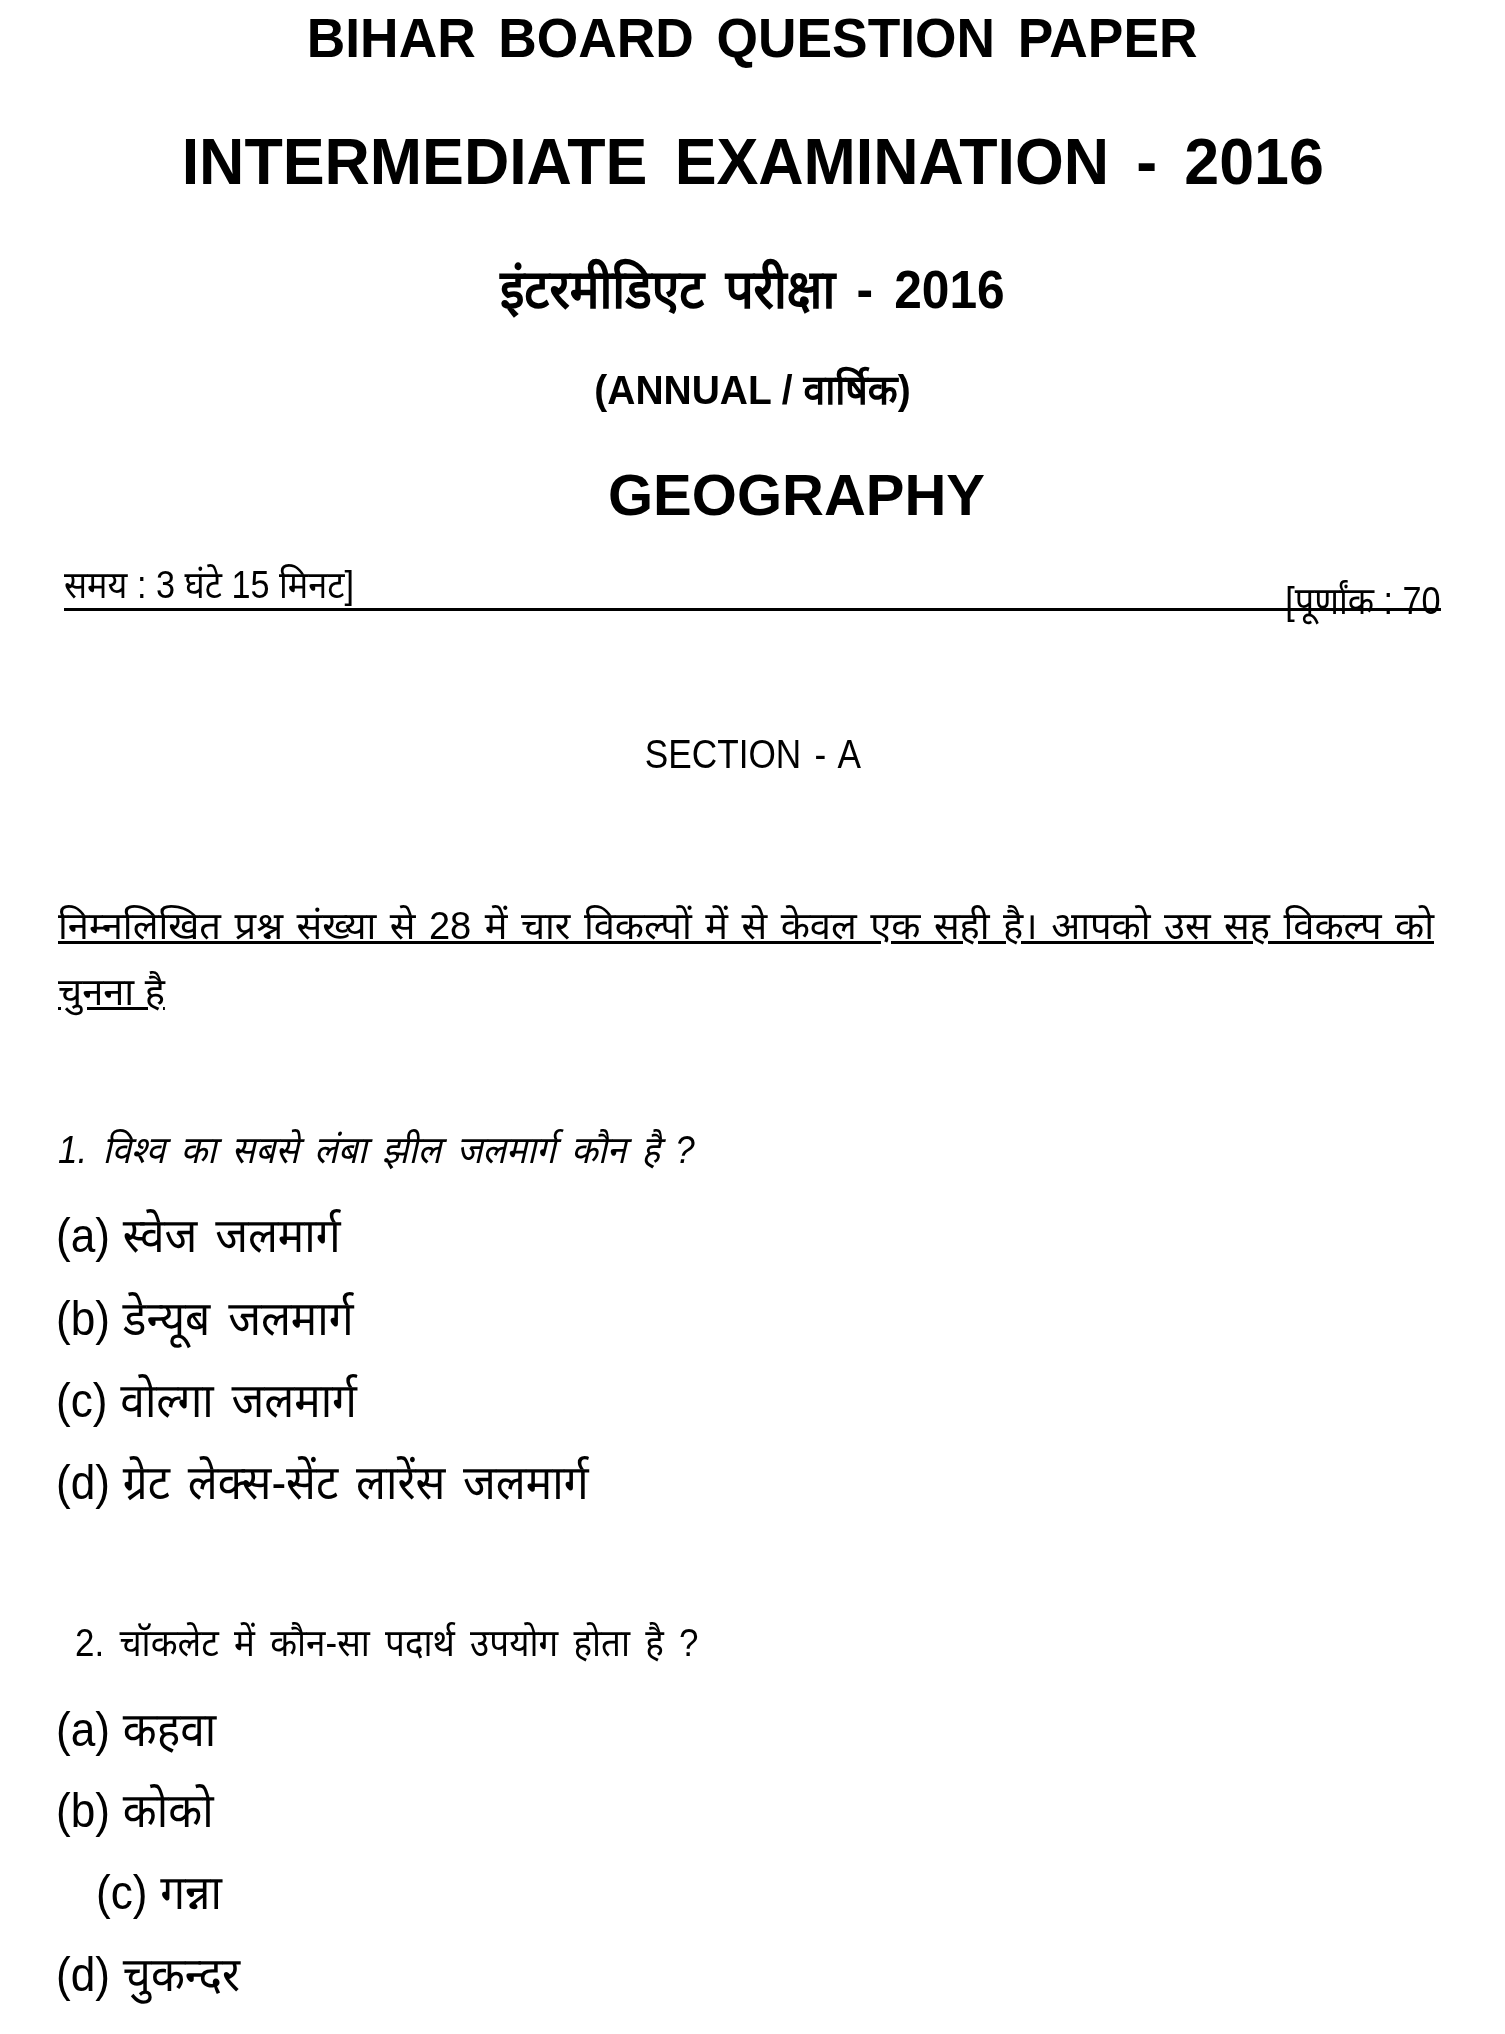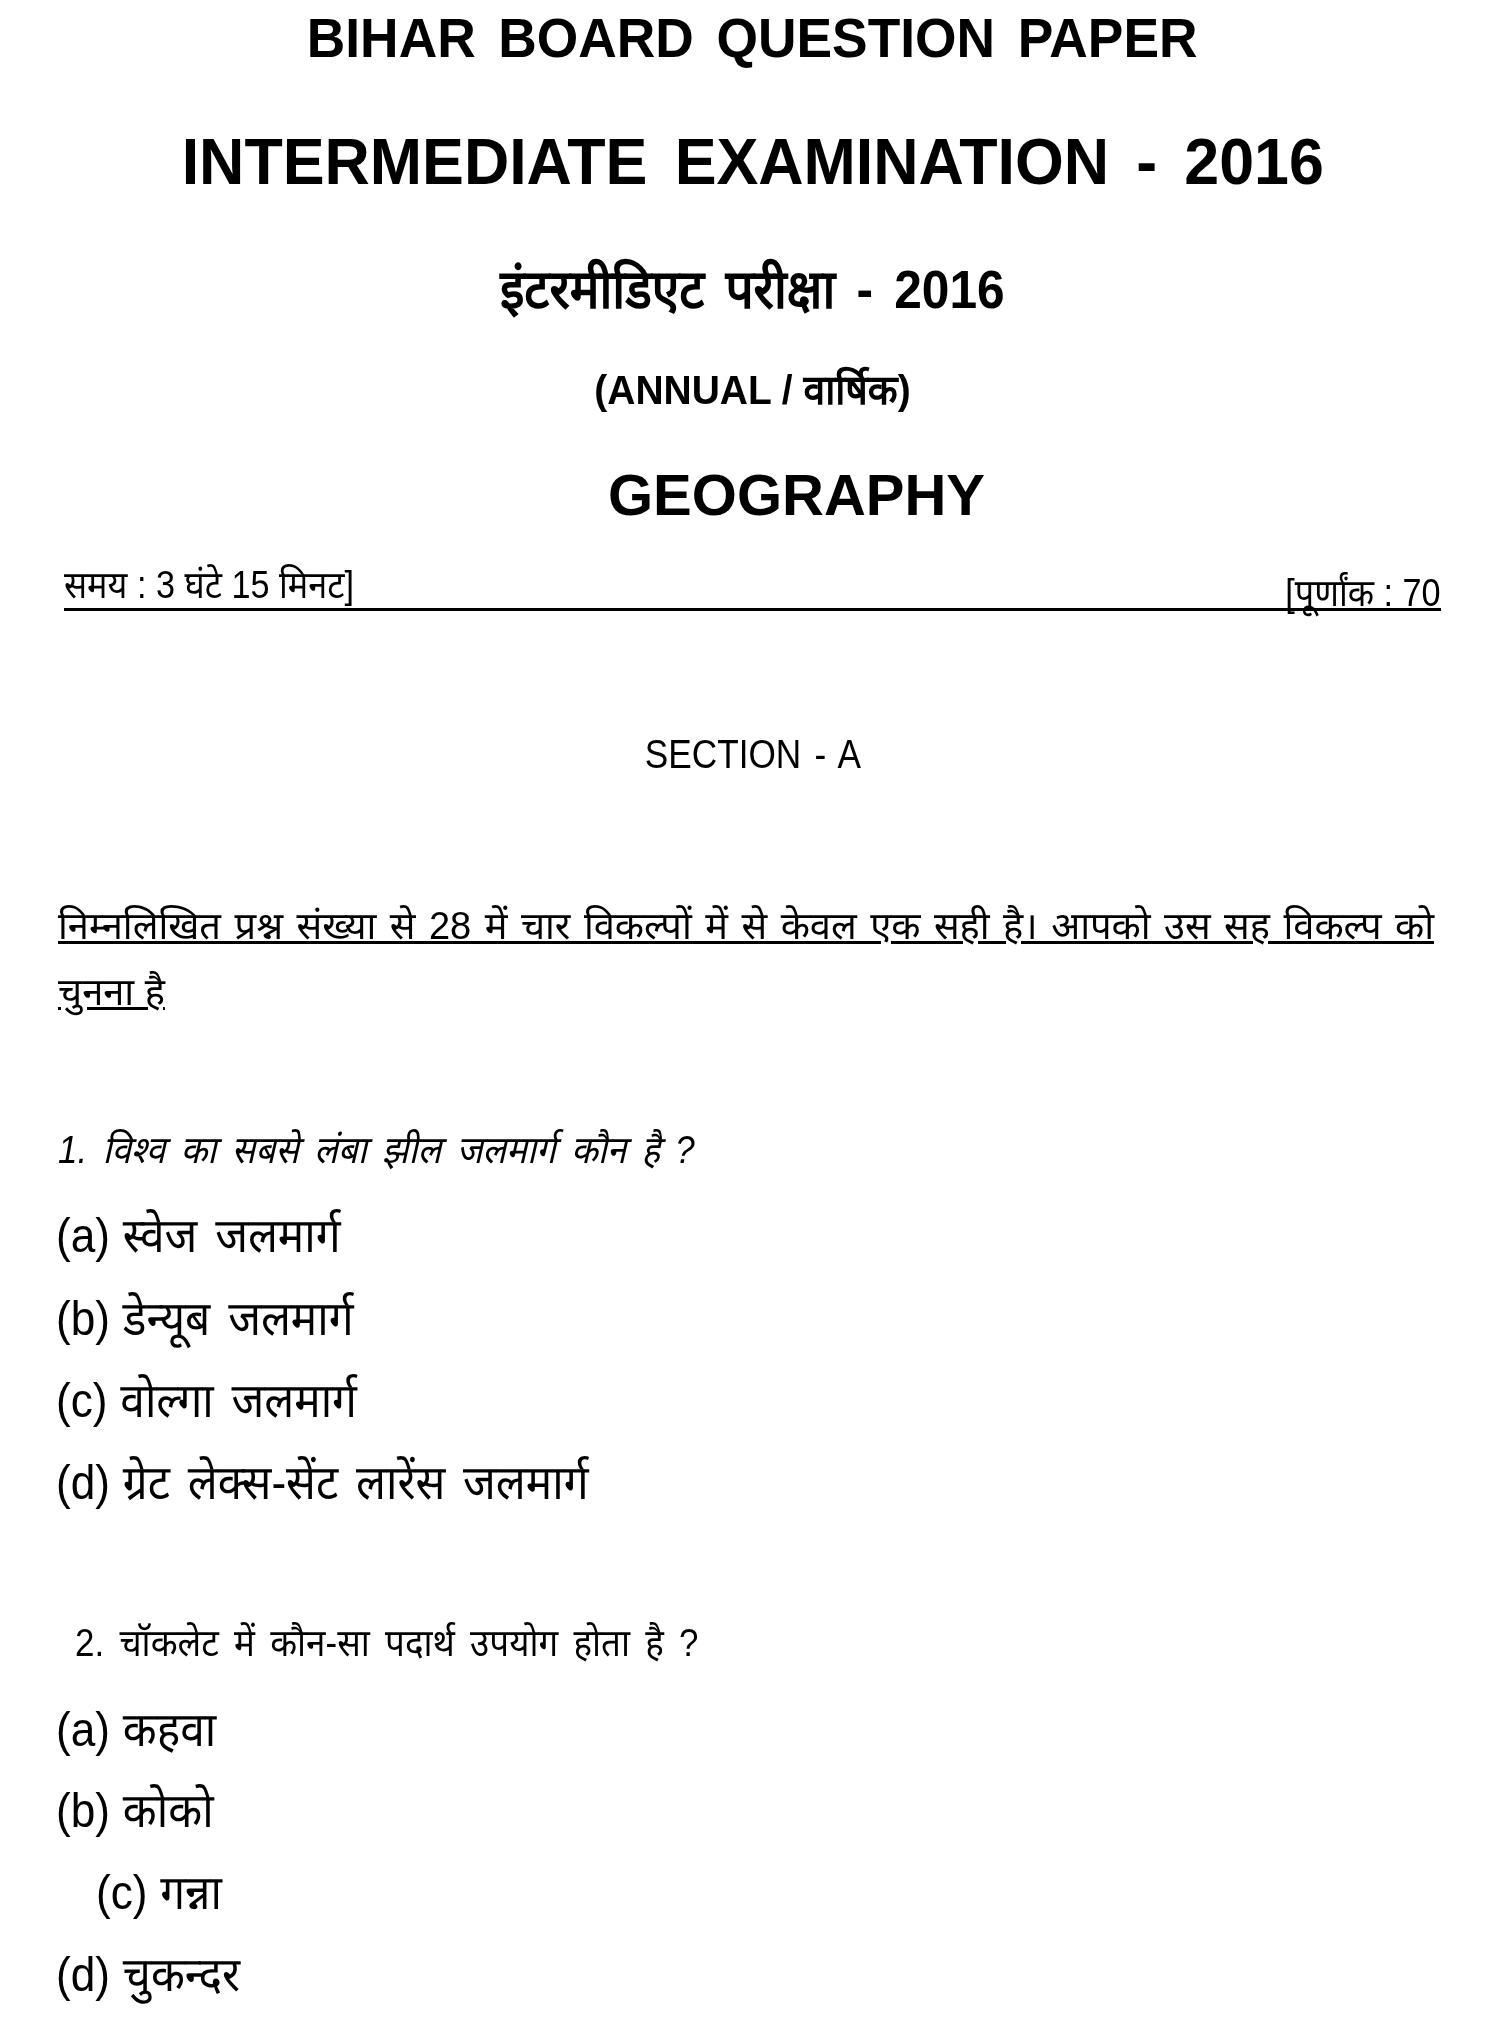--- a/index.html
+++ b/index.html
@@ -10,21 +10,21 @@
   .cond-c { display: inline-block; transform-origin: center center; }
 
   #title1 { top: 11px; font-size: 55px; font-weight: bold; word-spacing: 8px; }
   #title2 { top: 130px; font-size: 64px; font-weight: bold; word-spacing: 10px; }
   #title3 { top: 262px; font-size: 54px; font-weight: bold; word-spacing: 8px; }
   #title4 { top: 370px; font-size: 41px; font-weight: bold; }
   #title5 { top: 466px; font-size: 58px; font-weight: bold; padding-left: 44px; }
 
   #meta-row { position: absolute; left: 64px; width: 1377px; top: 566px; height: 42px; border-bottom: 3px solid #000; }
   #time-left { position: absolute; left: 0; top: 0; font-size: 38px; line-height: 1; white-space: nowrap; }
-  #marks-right { position: absolute; right: 0; top: 8px; font-size: 38px; line-height: 1; white-space: nowrap; }
+  #marks-right { position: absolute; right: 0; top: 16px; font-size: 38px; line-height: 1; white-space: nowrap; }
 
   #section { top: 734px; font-size: 40px; word-spacing: 4px; }
 
   #instr { position: absolute; left: 58px; width: 1376px; top: 893px; font-size: 38px; line-height: 66px; text-align: justify; text-align-last: left; text-decoration: underline; }
 
   .q { position: absolute; left: 58px; font-size: 38px; line-height: 1; white-space: nowrap; word-spacing: 6px; }
   .opt { position: absolute; left: 56px; font-size: 48px; line-height: 1; white-space: nowrap; word-spacing: 6px; }
   .opt .lbl { display: inline-block; margin-right: 14px; }
 </style>
 </head>

